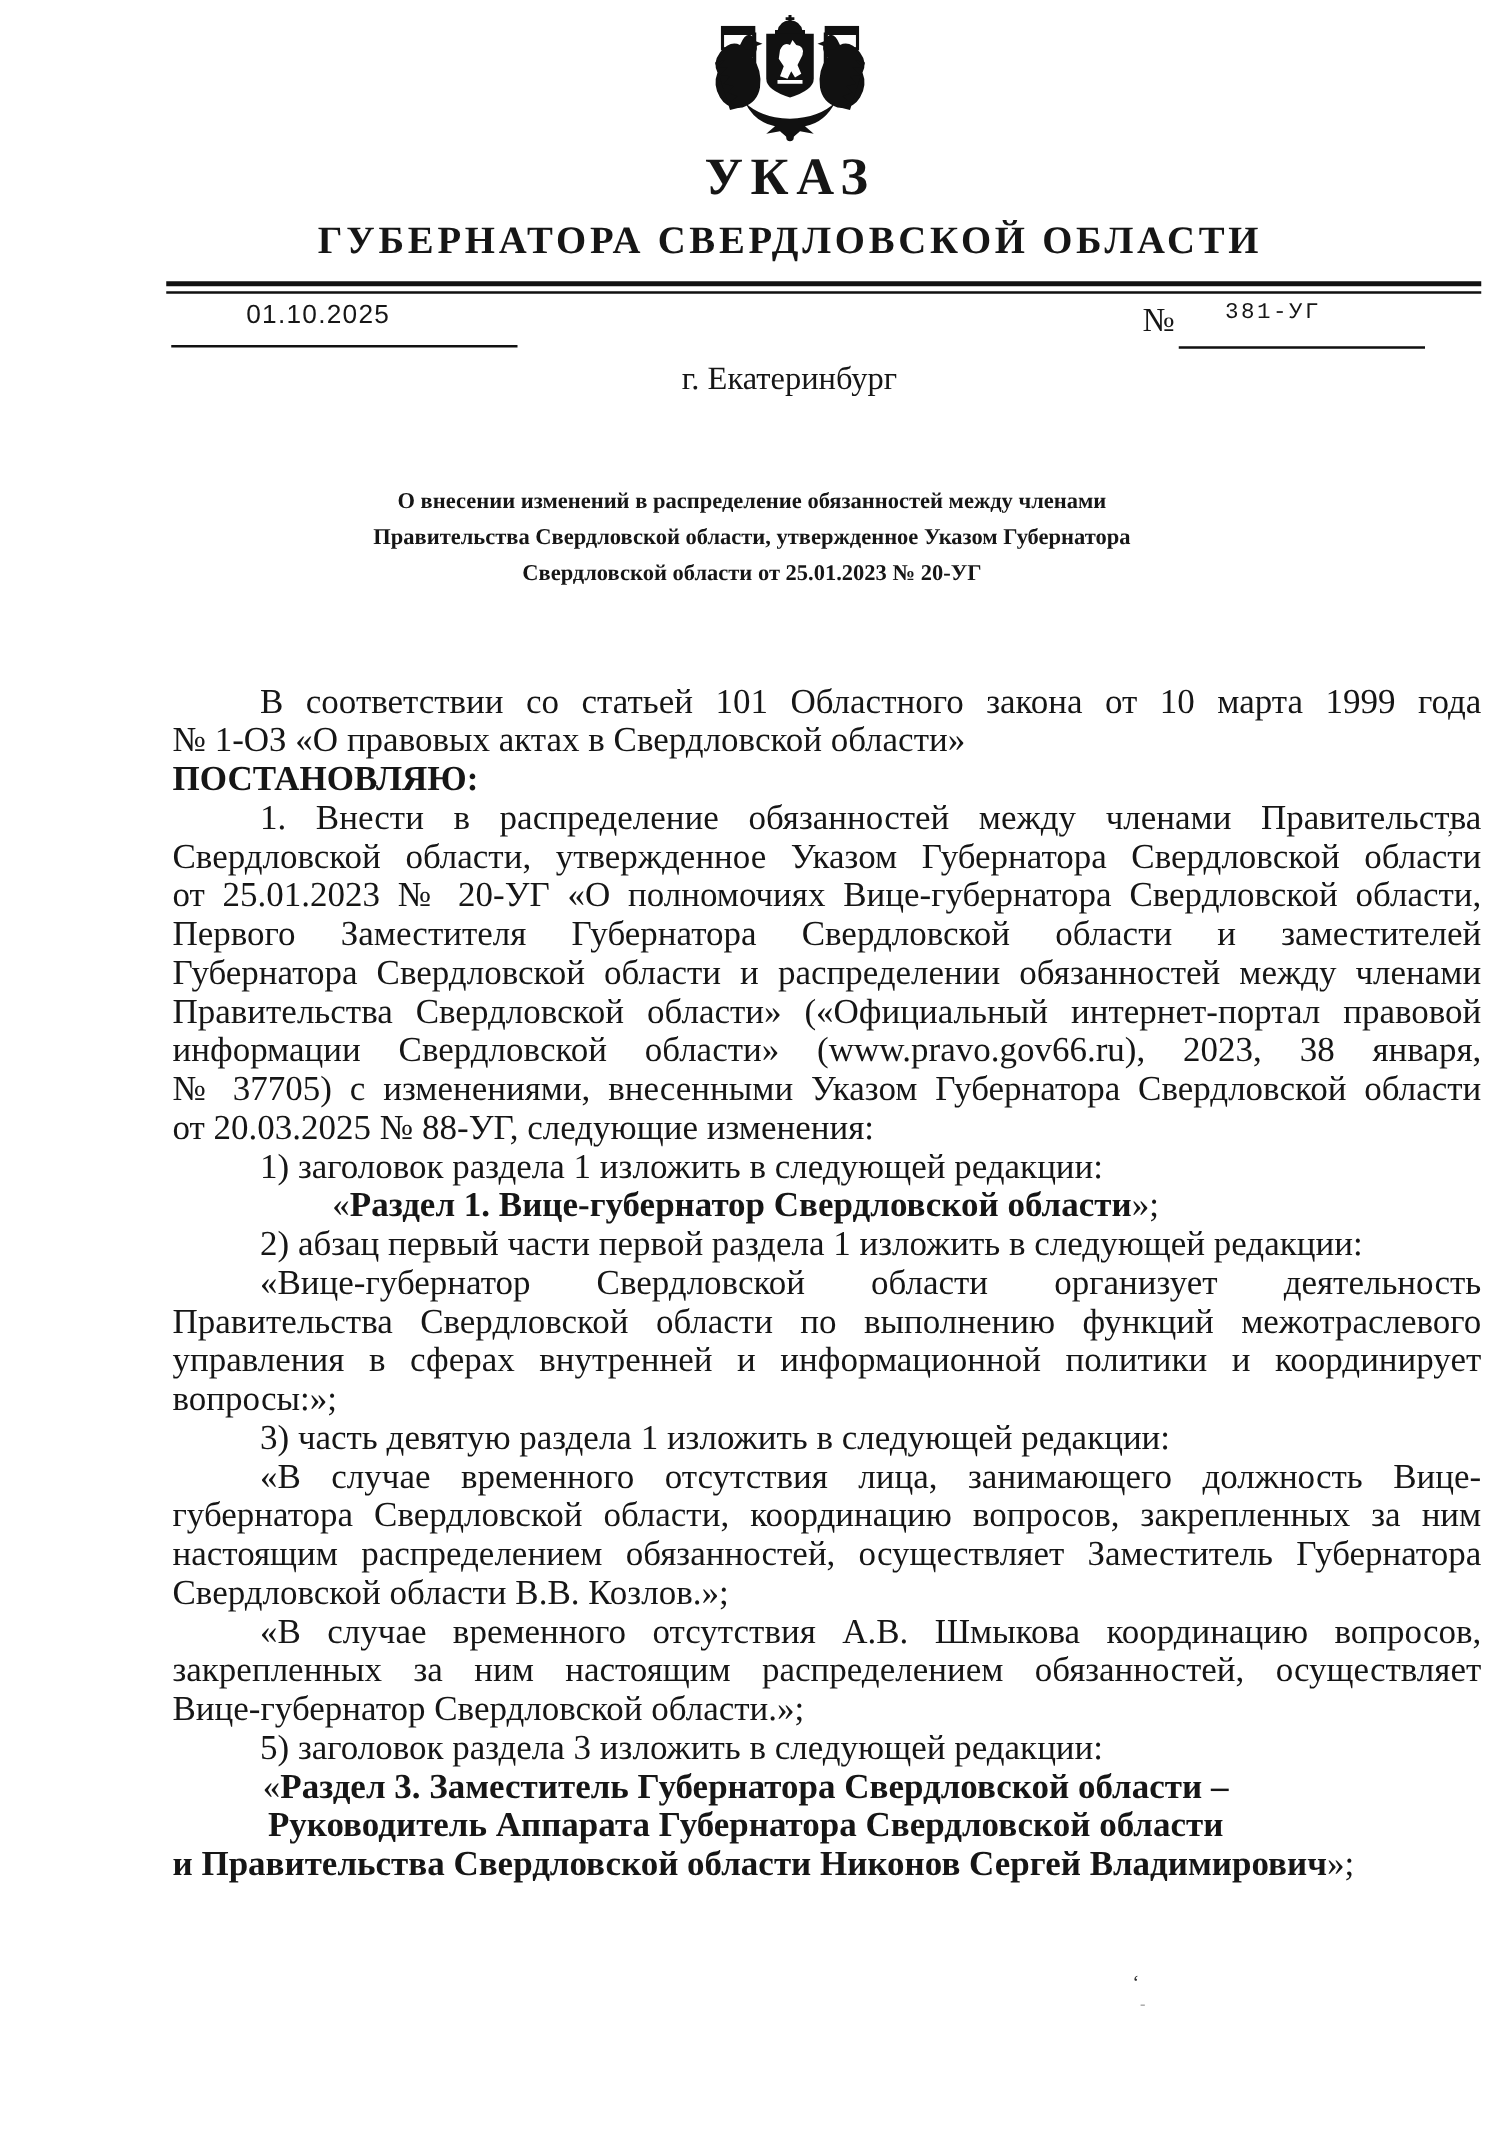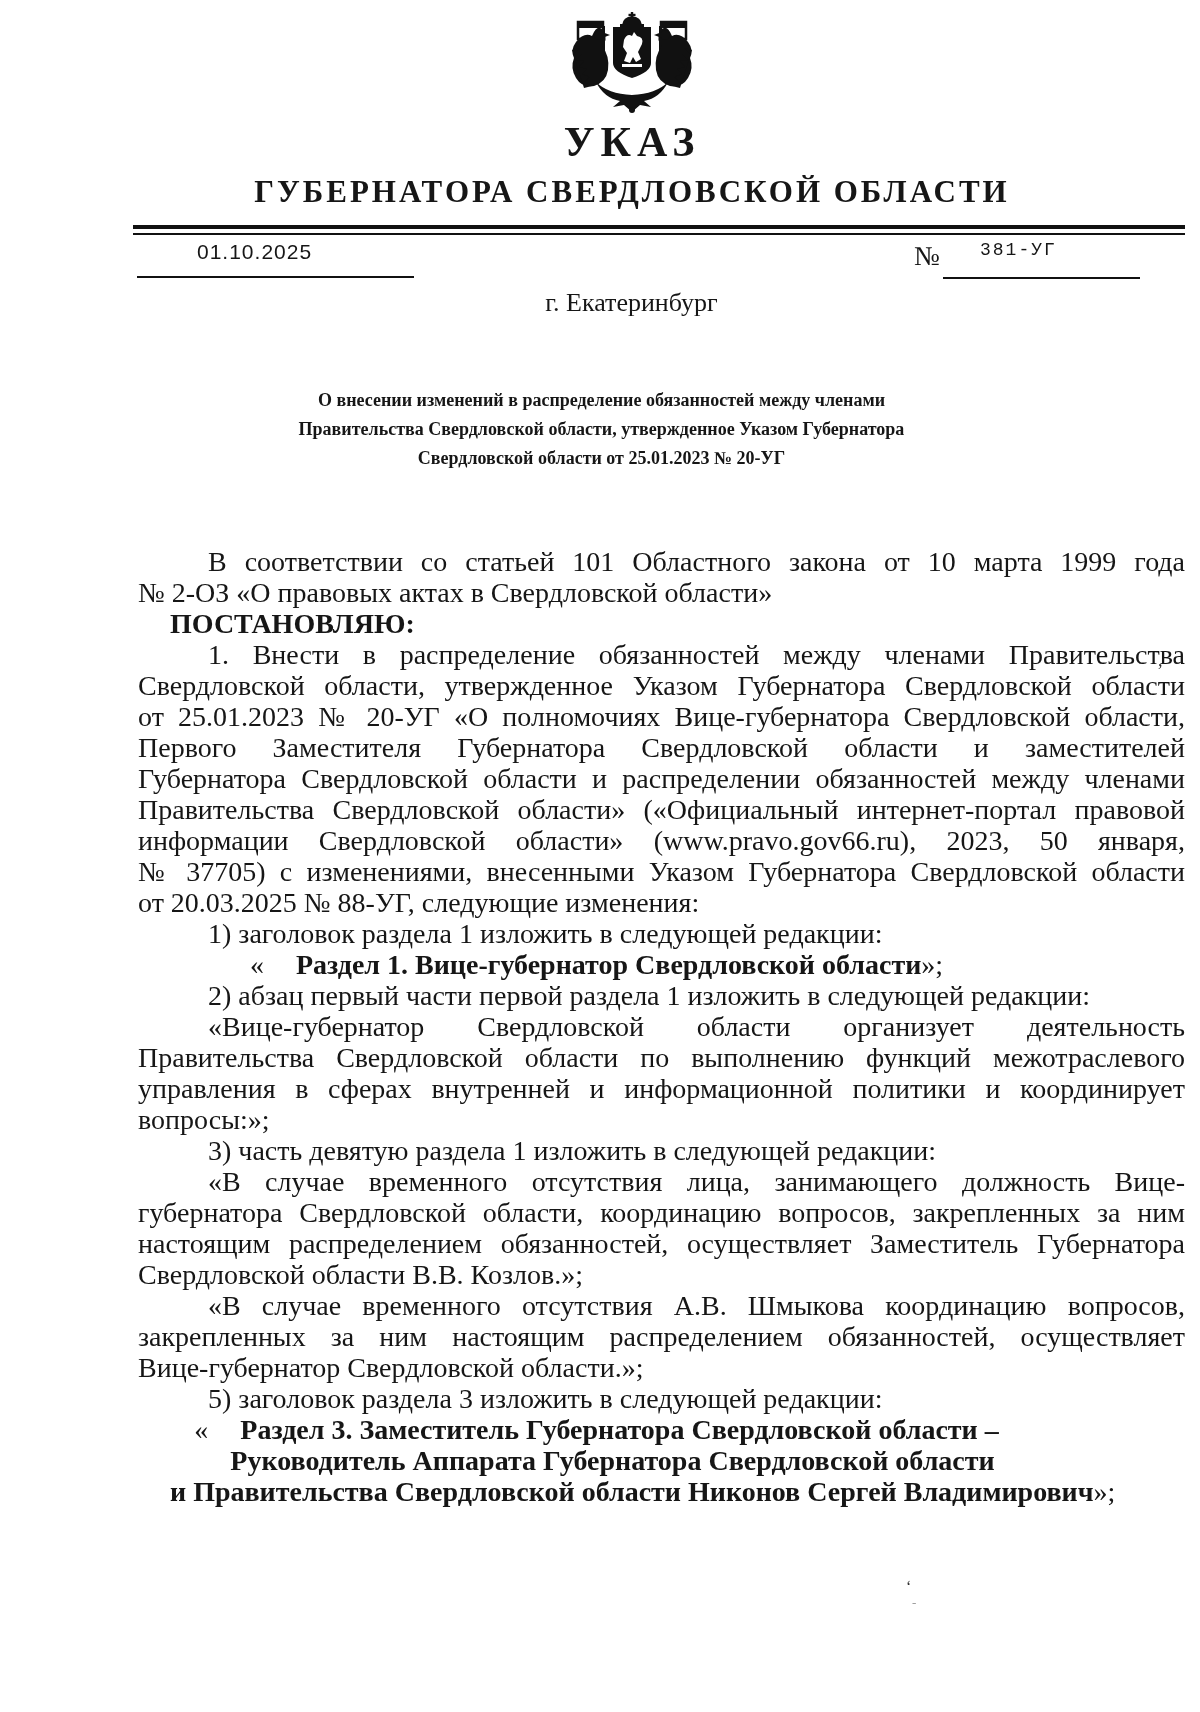--- a/index.html
+++ b/index.html
@@ -27,21 +27,21 @@
   
   #title-block{left:138px;top:386px;width:1047px;box-sizing:border-box;padding-right:120px;
     text-align:center;font-weight:bold;font-size:18px;line-height:29px;}
   
   #document-body{left:138px;top:546px;width:1047px;font-size:28px;}
   .ln{height:31px;line-height:31px;white-space:nowrap;}
   .ln.j{white-space:normal;text-align:justify;text-align-last:justify;}
   .ln.l{text-align:left;}
   .ln.c{text-align:center;padding-right:130px;}
   .ind{text-indent:70px;}
-  .b{font-weight:bold;margin-left:32px;}
+  .b{font-weight:bold;}
   
   .artifact{color:#2a2a2a;font-size:18px;line-height:10px;}
   #artifact-1{left:1158px;top:655px;}
   #artifact-2{left:906px;top:1582px;font-size:16px;}
   #artifact-3{left:912px;top:1598px;color:#9a9a9a;font-size:13px;}
 </style>
 </head>
 <body>
 
 <div class="abs hdr-center" id="emblem">
@@ -98,29 +98,29 @@
 <div class="abs" id="city">г. Екатеринбург</div>
 
 <div class="abs" id="title-block">
   <div>О внесении изменений в распределение обязанностей между членами</div>
   <div>Правительства Свердловской области, утвержденное Указом Губернатора</div>
   <div>Свердловской области от 25.01.2023 № 20-УГ</div>
 </div>
 
 <div class="abs" id="document-body">
     <div class="ln j ind"><span>В соответствии со статьей 101 Областного закона от 10 марта 1999 года</span></div>
-    <div class="ln l"><span>№ 2-ОЗ «О правовых актах в Свердловской области»</span></div>
+    <div class="ln l"><span>№ 1-ОЗ «О правовых актах в Свердловской области»</span></div>
     <div class="ln l"><span class="b">ПОСТАНОВЛЯЮ:</span></div>
     <div class="ln j ind"><span>1. Внести в распределение обязанностей между членами Правительства</span></div>
     <div class="ln j"><span>Свердловской области, утвержденное Указом Губернатора Свердловской области</span></div>
     <div class="ln j"><span>от 25.01.2023 № 20-УГ «О полномочиях Вице-губернатора Свердловской области,</span></div>
     <div class="ln j"><span>Первого Заместителя Губернатора Свердловской области и заместителей</span></div>
     <div class="ln j"><span>Губернатора Свердловской области и распределении обязанностей между членами</span></div>
     <div class="ln j"><span>Правительства Свердловской области» («Официальный интернет-портал правовой</span></div>
-    <div class="ln j"><span>информации Свердловской области» (www.pravo.gov66.ru), 2023, 50 января,</span></div>
+    <div class="ln j"><span>информации Свердловской области» (www.pravo.gov66.ru), 2023, 38 января,</span></div>
     <div class="ln j"><span>№ 37705) с изменениями, внесенными Указом Губернатора Свердловской области</span></div>
     <div class="ln l"><span>от 20.03.2025 № 88-УГ, следующие изменения:</span></div>
     <div class="ln l ind"><span>1) заголовок раздела 1 изложить в следующей редакции:</span></div>
     <div class="ln c"><span>«</span><span class="b">Раздел 1. Вице-губернатор Свердловской области</span><span>»;</span></div>
     <div class="ln l ind"><span>2) абзац первый части первой раздела 1 изложить в следующей редакции:</span></div>
     <div class="ln j ind"><span>«Вице-губернатор Свердловской области организует деятельность</span></div>
     <div class="ln j"><span>Правительства Свердловской области по выполнению функций межотраслевого</span></div>
     <div class="ln j"><span>управления в сферах внутренней и информационной политики и координирует</span></div>
     <div class="ln l"><span>вопросы:»;</span></div>
     <div class="ln l ind"><span>3) часть девятую раздела 1 изложить в следующей редакции:</span></div>

